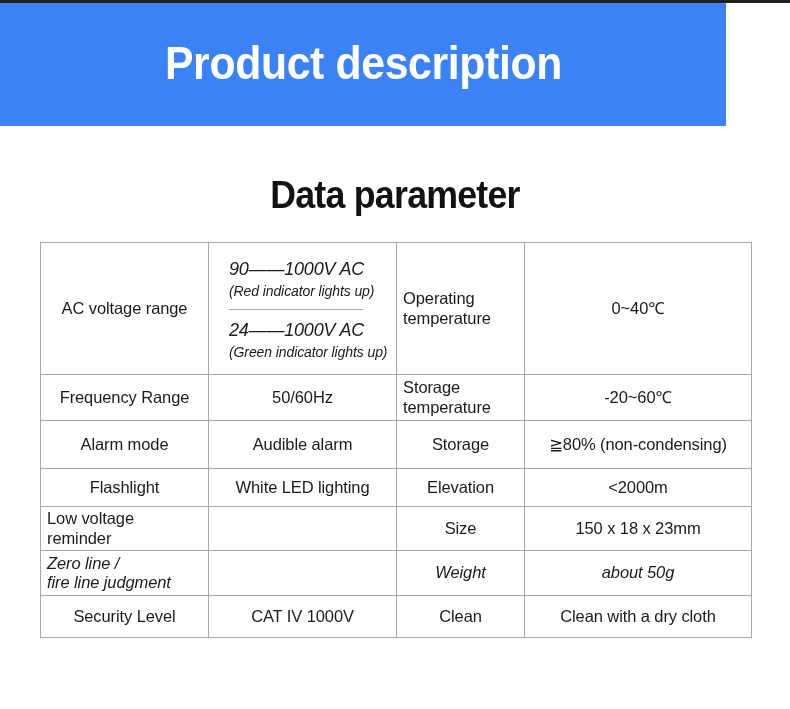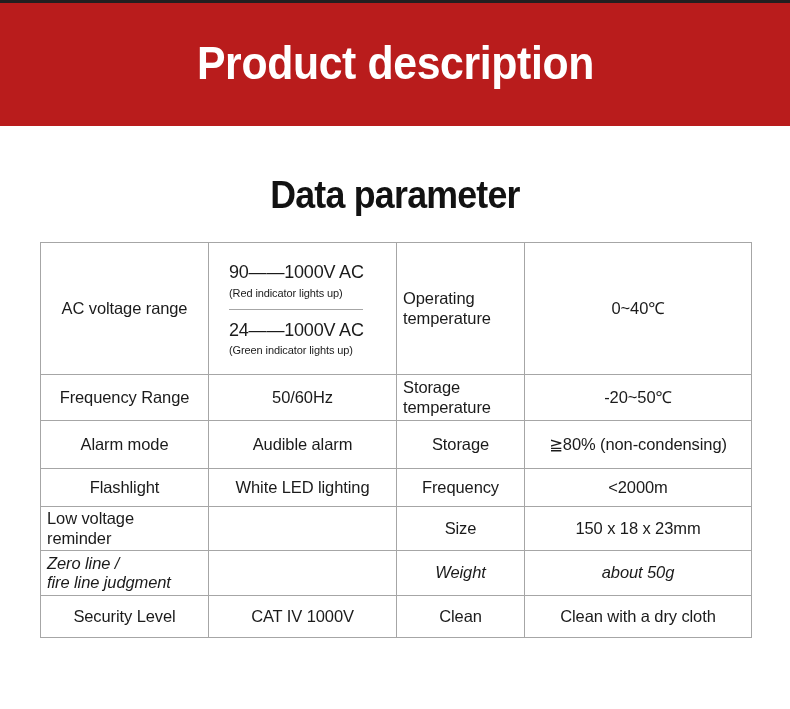--- a/index.html
+++ b/index.html
@@ -17,23 +17,23 @@
 
   
   #top-strip {
     width: 790px;
     height: 3px;
     background: #231f20;
   }
 
   
   #banner {
-    width: 790px;
+    width: 726px;
     height: 123px;
-    background: #b91c1c;
+    background: #3b82f6;
     display: flex;
     align-items: center;
     justify-content: center;
     box-sizing: border-box;
   }
   #banner-title {
     color: #ffffff;
     font-family: "Liberation Sans Narrow", "Liberation Sans", sans-serif;
     font-size: 46px;
     font-weight: bold;
@@ -81,39 +81,40 @@
     line-height: 1.18;
     letter-spacing: -0.1px;
   }
   td.ctr   { text-align: center; }
   td.left  { text-align: left; padding-left: 14px; }
 
   
   td.volt-cell {
     padding: 0;
     vertical-align: middle;
+    font-style: italic;
   }
   .volt-inner {
     padding: 9px 4px 7px 14px;
   }
   .volt-top {
     padding-bottom: 9px;
     border-bottom: 1px solid #a6a6a6;
     margin-right: 23px;
   }
   .volt-bottom {
     padding-top: 10px;
   }
   .volt-main {
     font-size: 18px;
     letter-spacing: -0.2px;
     white-space: nowrap;
   }
   .volt-sub {
-    font-size: 11px;
+    font-size: 14px;
     margin-top: 3px;
     letter-spacing: -0.1px;
     white-space: nowrap;
   }
   .twoline { white-space: pre-line; }
   .r1 { height: 132px; }
   .r2 { height: 46px; }
   .r3 { height: 48px; }
   .r4 { height: 38px; margin-left: 12px; }
   .r5 { height: 43px; }
@@ -159,34 +160,34 @@
         <td class="left twoline">Operating
 temperature</td>
         <td class="ctr">0~40℃</td>
       </tr>
 
       <tr class="r2">
         <td class="ctr">Frequency Range</td>
         <td class="ctr">50/60Hz</td>
         <td class="left twoline">Storage
 temperature</td>
-        <td class="ctr">-20~50℃</td>
+        <td class="ctr">-20~60℃</td>
       </tr>
 
       <tr class="r3">
         <td class="ctr">Alarm mode</td>
         <td class="ctr">Audible alarm</td>
         <td class="ctr">Storage</td>
         <td class="ctr">≧80% (non-condensing)</td>
       </tr>
 
       <tr class="r4">
         <td class="ctr">Flashlight</td>
         <td class="ctr">White LED lighting</td>
-        <td class="ctr">Frequency</td>
+        <td class="ctr">Elevation</td>
         <td class="ctr">&lt;2000m</td>
       </tr>
 
 
       <tr class="r6">
         <td class="left twoline">Low voltage
 reminder</td>
         <td class="ctr"></td>
         <td class="ctr">Size</td>
         <td class="ctr">150 x 18 x 23mm</td>

